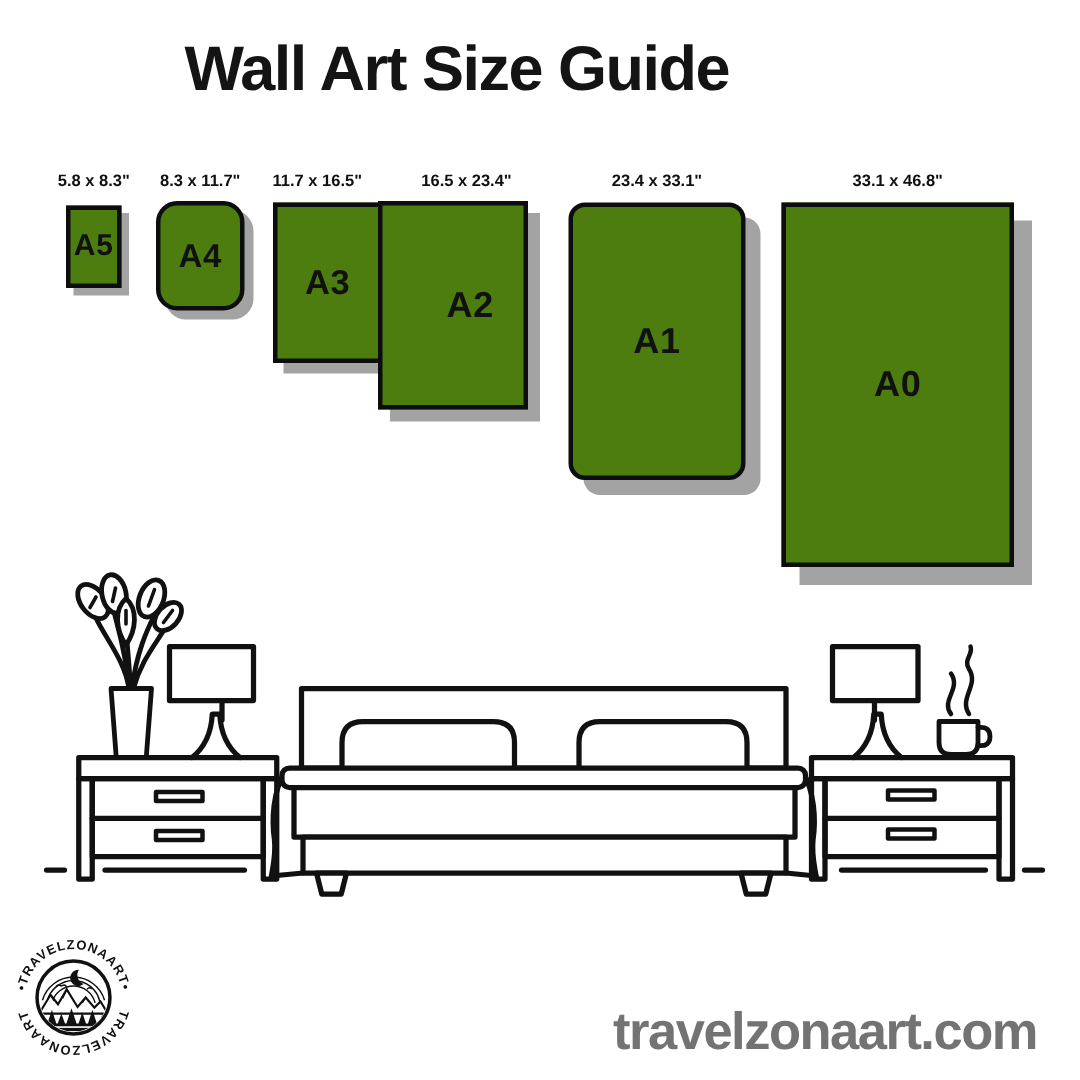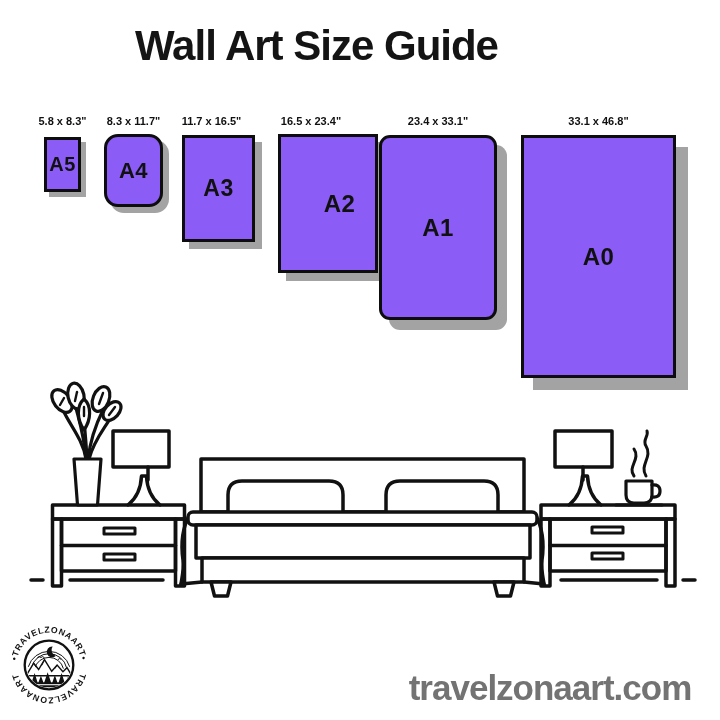--- a/index.html
+++ b/index.html
@@ -2,30 +2,30 @@
 <html><head>
 <meta charset="utf-8">
 <style>
   html,body { margin:0; padding:0; }
   body {
     width:720px; height:720px; position:relative; overflow:hidden;
     background:#ffffff;
     font-family:"Liberation Sans", sans-serif;
   }
   .title {
-    position:absolute; top:22px; left:12px; width:609px;
+    position:absolute; top:22px; left:0; width:609px;
     text-align:center; font-size:42px; font-weight:800;
     letter-spacing:-1px; color:#141414;
   }
   .dim-label {
     position:absolute; text-align:center; font-size:11px; font-weight:bold;
     color:#101010; height:14px; line-height:14px; white-space:nowrap;
   }
   .frame {
-    position:absolute; background:#8b5cf6; border:3px solid #0d0d0d;
+    position:absolute; background:#4d7c0f; border:3px solid #0d0d0d;
     box-sizing:border-box; display:flex; align-items:center; justify-content:center;
   }
   .frame span { font-weight:bold; color:#111; letter-spacing:0.5px; }
   #scene { position:absolute; left:0; top:370px; }
   #logo  { position:absolute; left:4px;  top:618px; }
   .website {
     position:absolute; left:388px; top:668px; width:324px;
     text-align:center; font-size:35px; font-weight:bold;
     letter-spacing:-1px; color:#737373;
   }
@@ -42,21 +42,21 @@
     </div>
     <div class="dim-label" style="left: 73.5px; top: 114px; width: 120px;">8.3 x 11.7"</div>
     <div class="frame" style="left: 104px; top: 134px; width: 59px; height: 73px; box-shadow: rgb(163, 163, 163) 6px 6px 0px 0px; border-radius: 14px;">
       <span style="font-size: 22px;">A4</span>
     </div>
     <div class="dim-label" style="left: 151.5px; top: 114px; width: 120px;">11.7 x 16.5"</div>
     <div class="frame" style="left: 182px; top: 135px; width: 73px; height: 107px; box-shadow: rgb(163, 163, 163) 7px 7px 0px 0px;">
       <span style="font-size: 23px;">A3</span>
     </div>
     <div class="dim-label" style="left: 251px; top: 114px; width: 120px;">16.5 x 23.4"</div>
-    <div class="frame" style="left: 278px; top: 134px; width: 100px; height: 139px; box-shadow: rgb(163, 163, 163) 8px 8px 0px 0px; padding-left: 23px;">
+    <div class="frame" style="left: 252px; top: 134px; width: 100px; height: 139px; box-shadow: rgb(163, 163, 163) 8px 8px 0px 0px; padding-left: 23px;">
       <span style="font-size: 24px;">A2</span>
     </div>
     <div class="dim-label" style="left: 378px; top: 114px; width: 120px;">23.4 x 33.1"</div>
     <div class="frame" style="left: 379px; top: 135px; width: 118px; height: 185px; box-shadow: rgb(163, 163, 163) 10px 10px 0px 0px; border-radius: 11px;">
       <span style="font-size: 24px;">A1</span>
     </div>
     <div class="dim-label" style="left: 538.5px; top: 114px; width: 120px;">33.1 x 46.8"</div>
     <div class="frame" style="left: 521px; top: 135px; width: 155px; height: 243px; box-shadow: rgb(163, 163, 163) 12px 12px 0px 0px;">
       <span style="font-size: 24px;">A0</span>
     </div>

